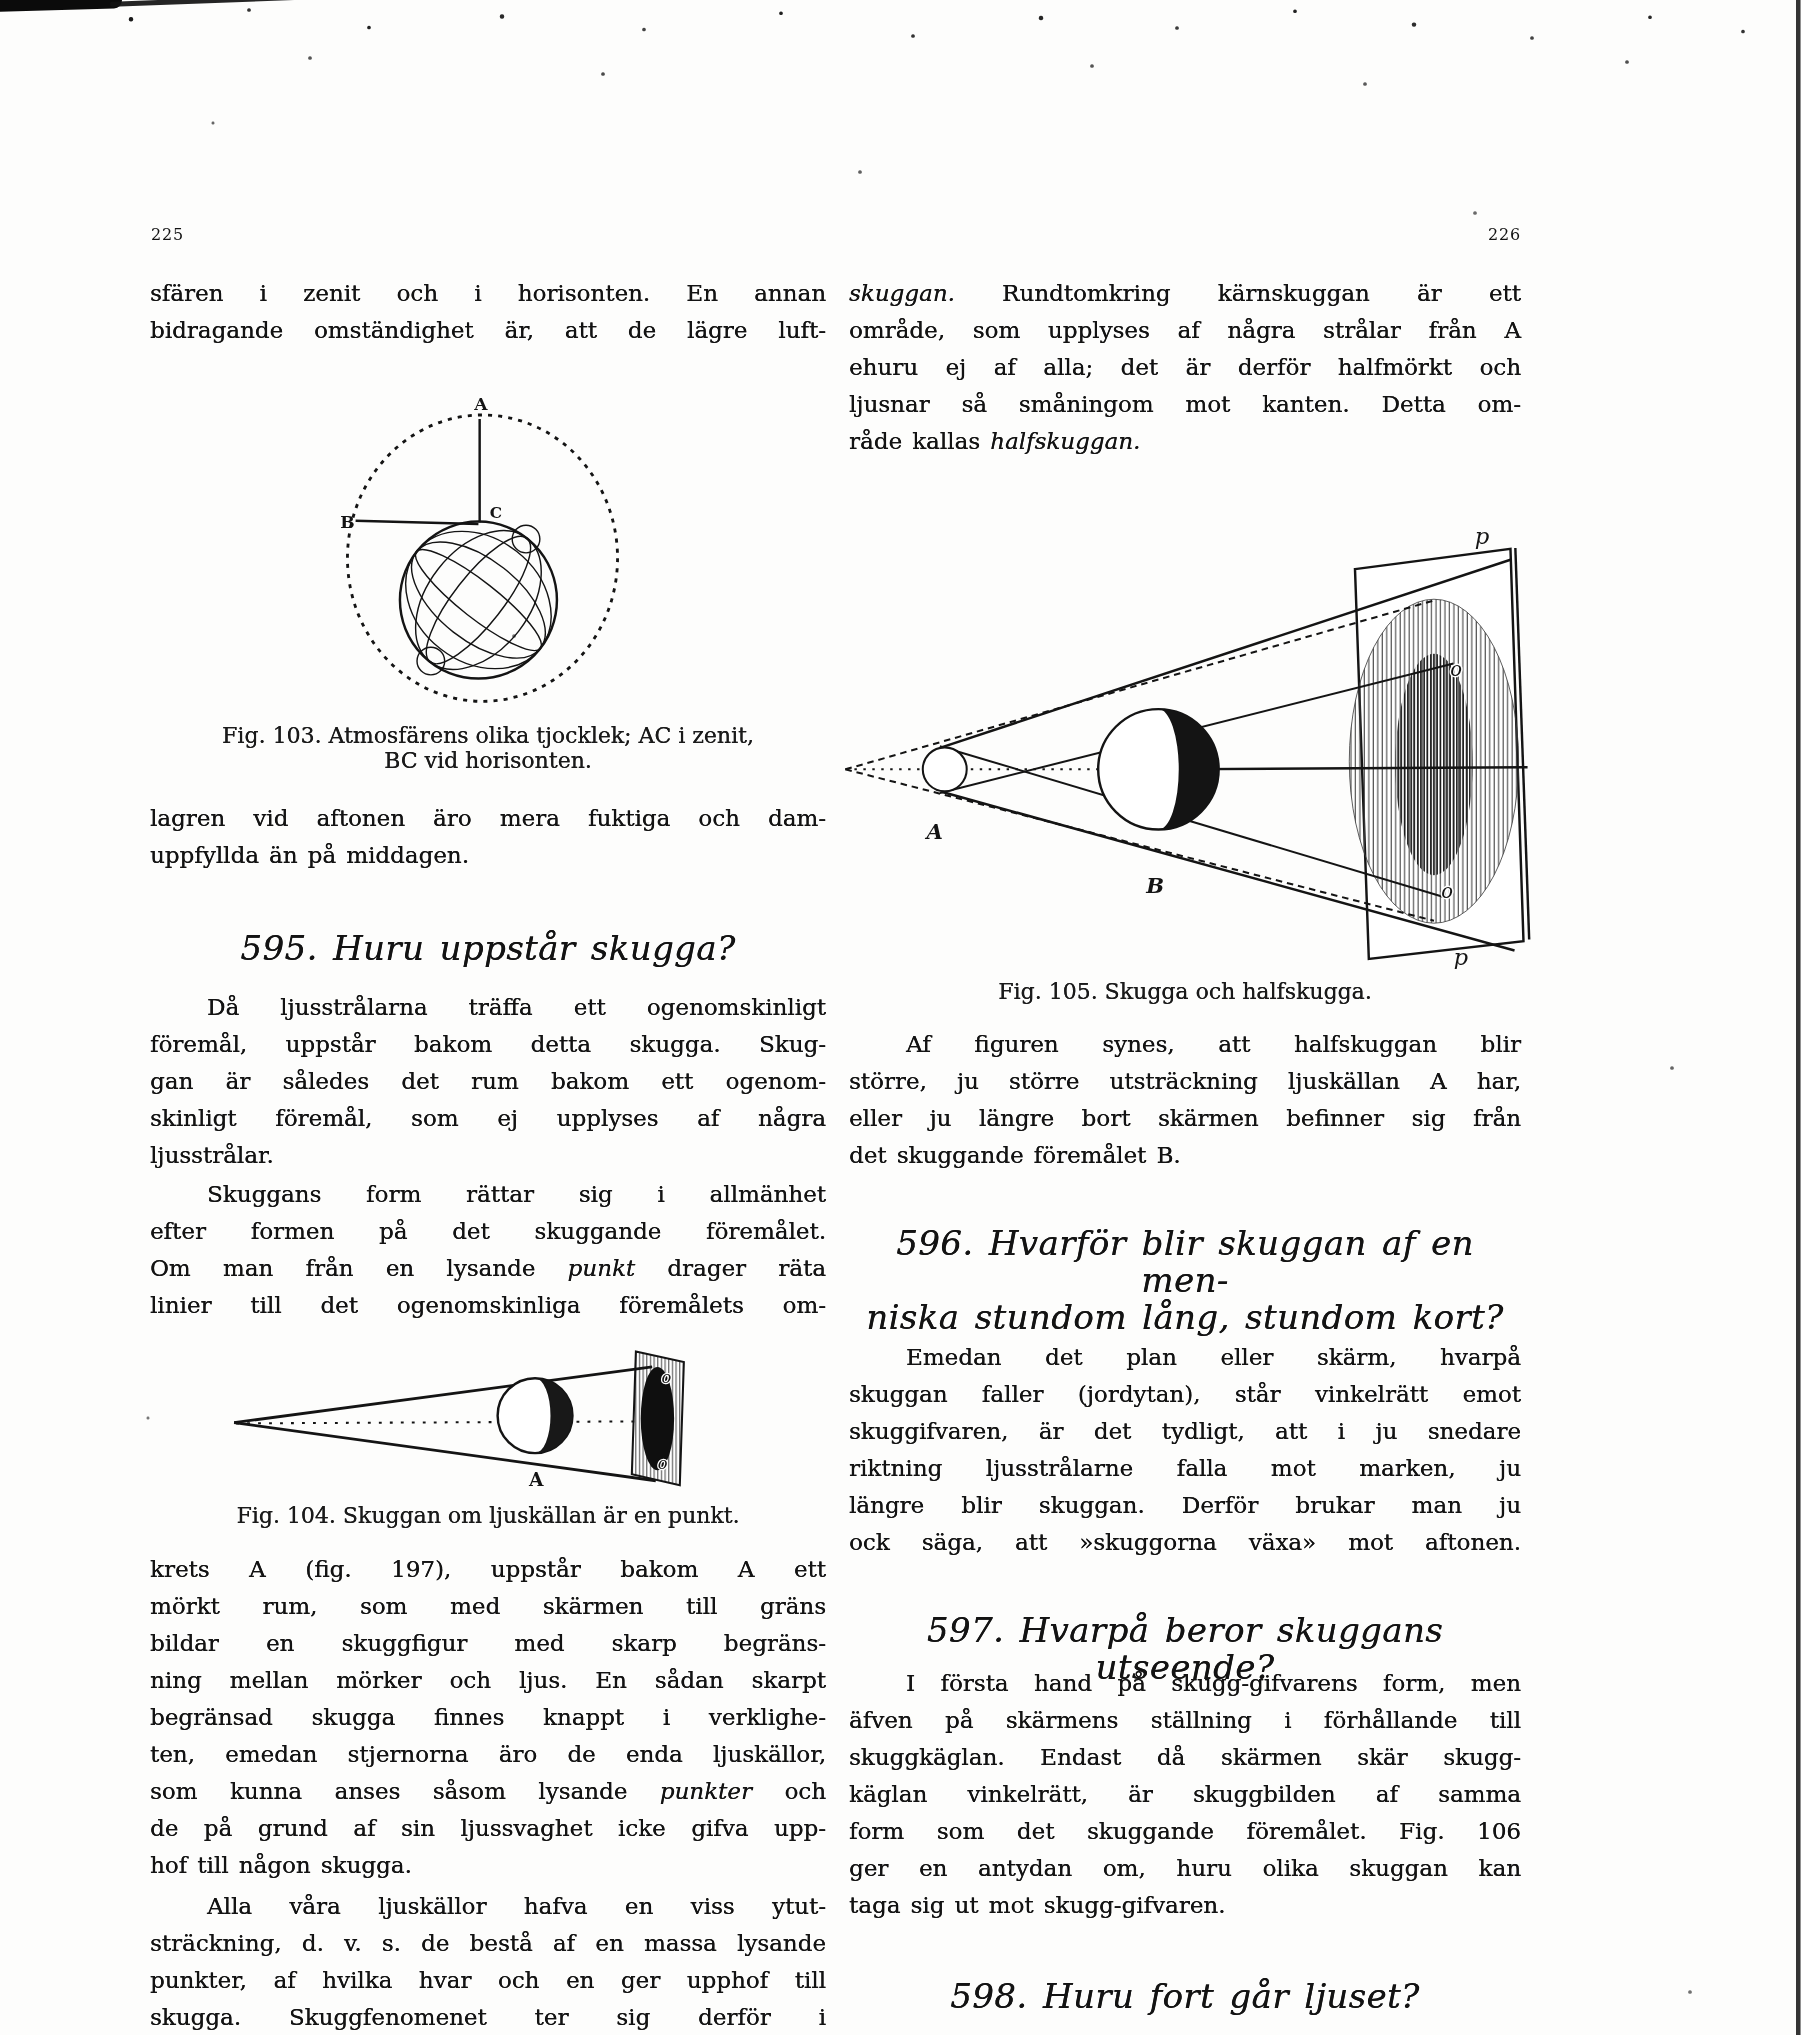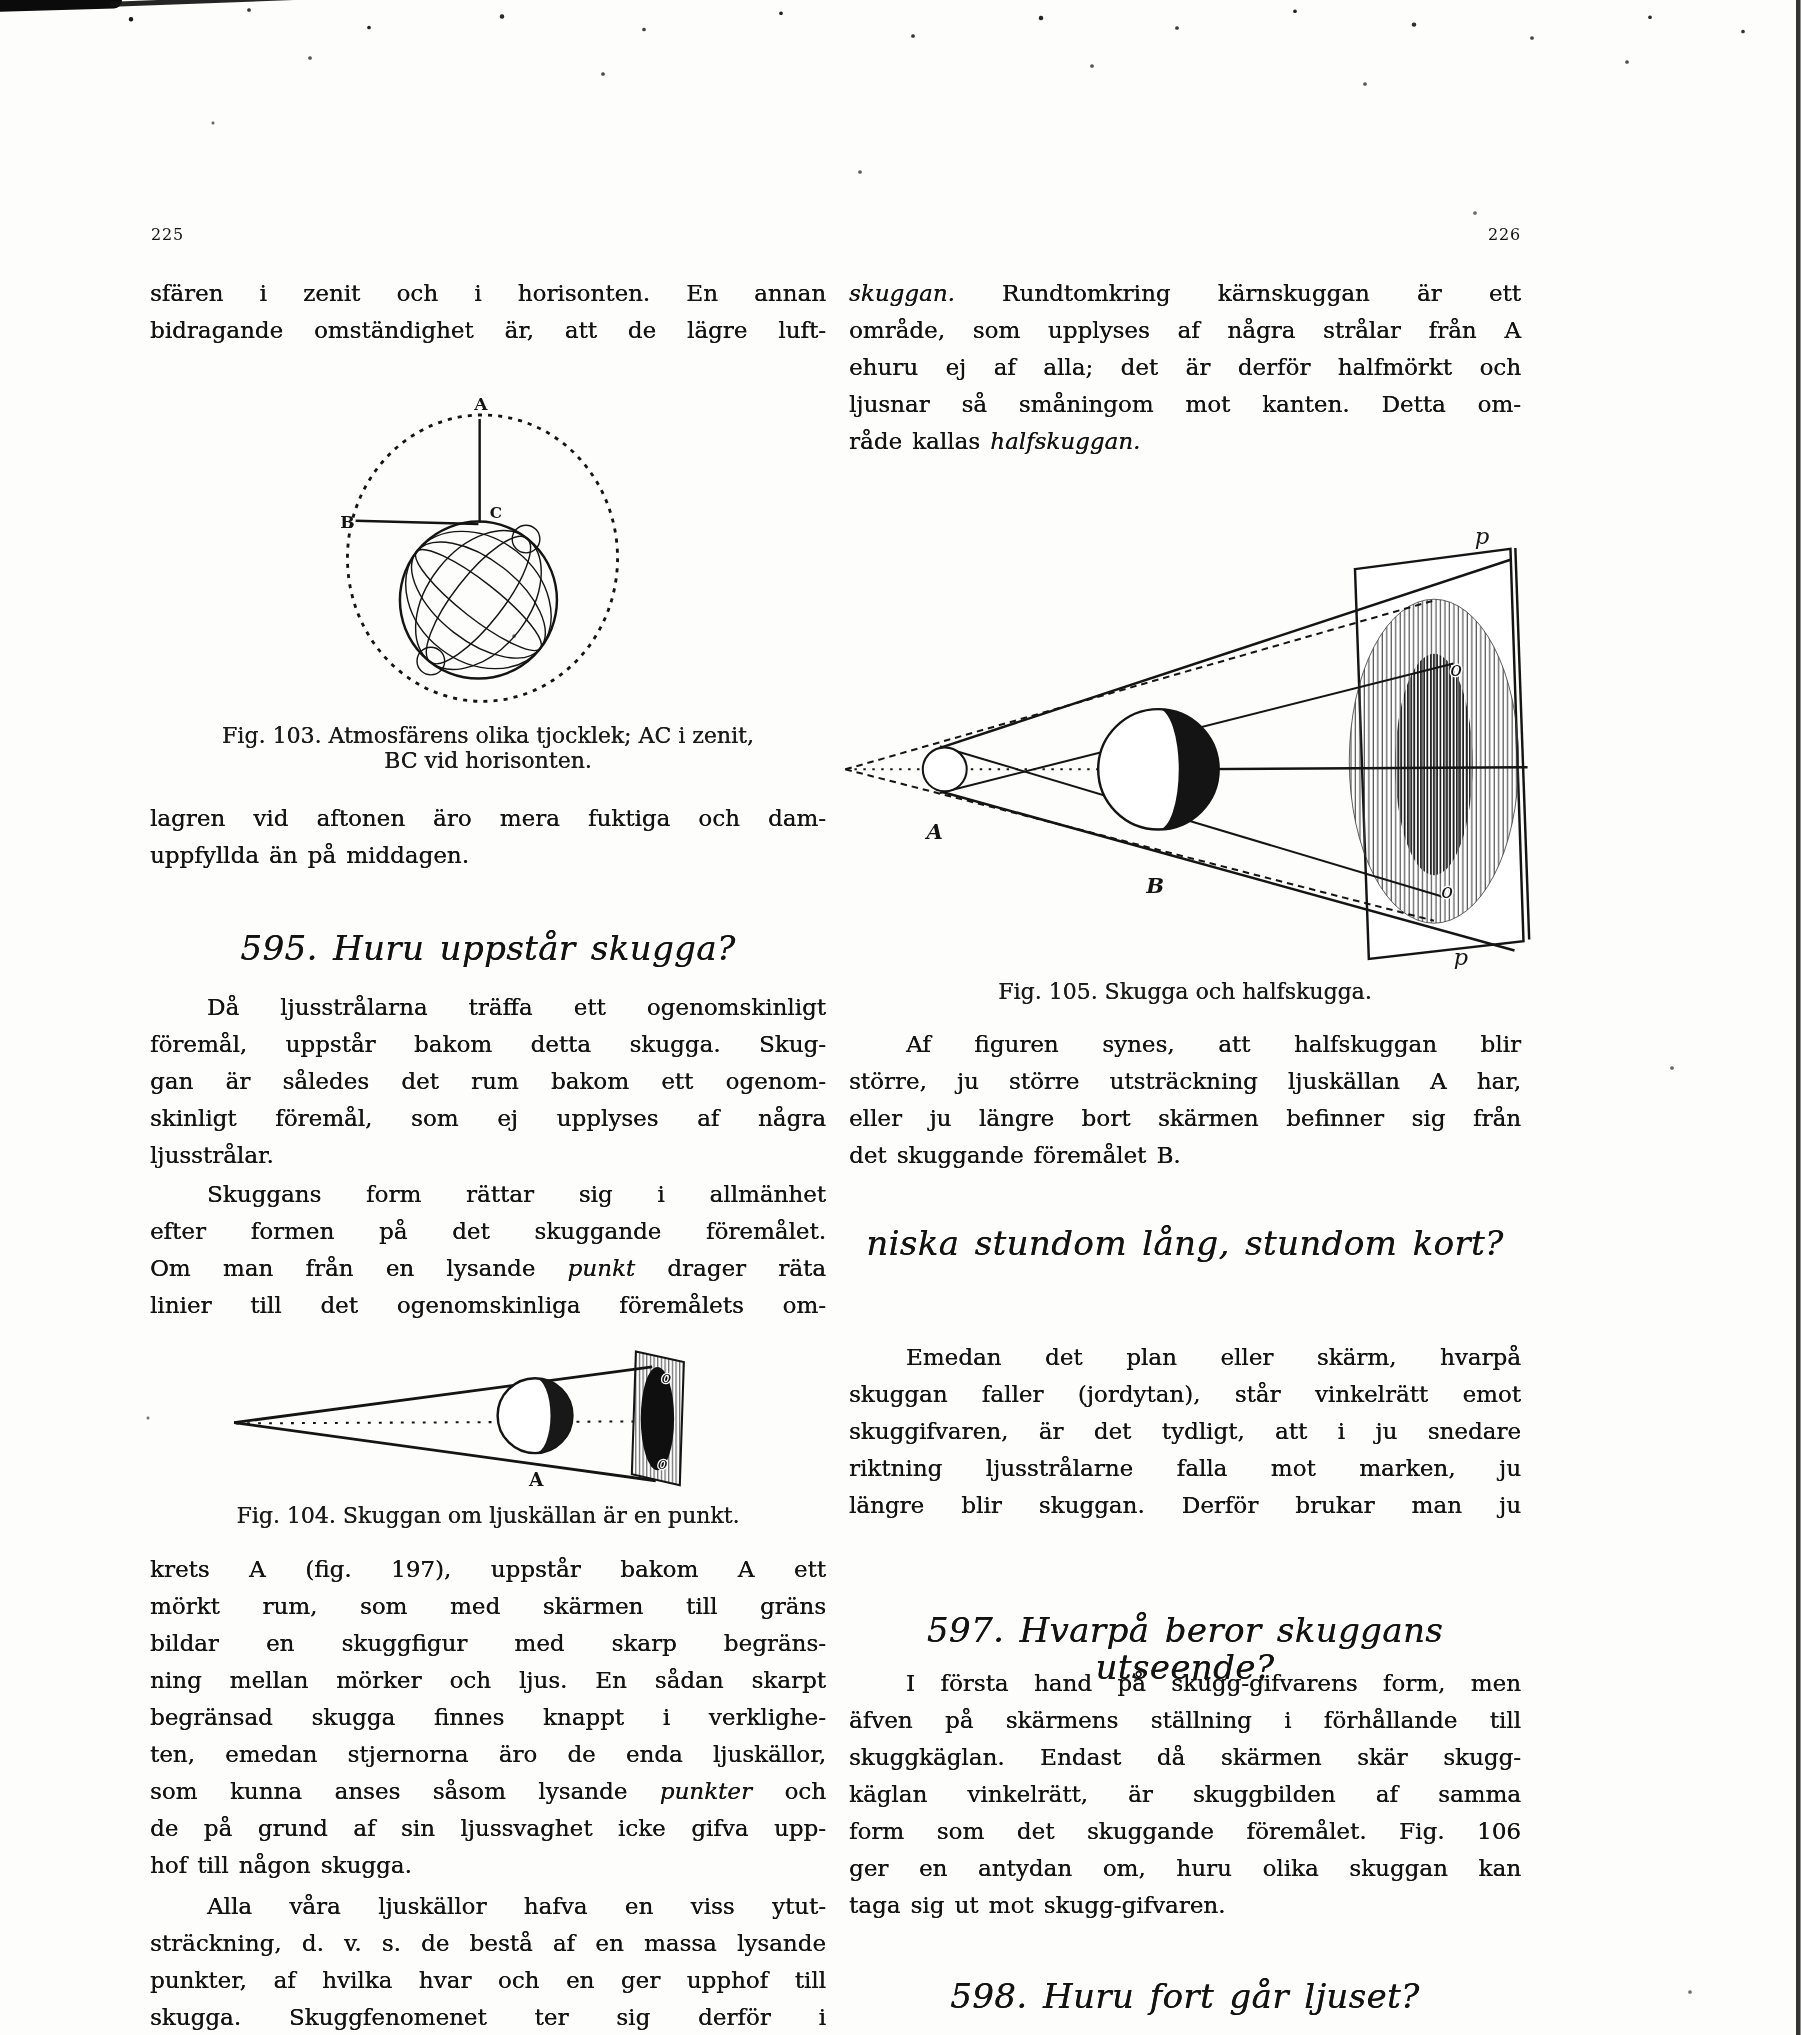--- a/index.html
+++ b/index.html
@@ -203,29 +203,31 @@
   <div class="fig-caption" style="left:849px;top:979px;width:672px;">Fig. 105.  Skugga och halfskugga.</div>
 
   <div class="par" style="left:849px;top:1026px;width:672px;">
       <div class="tline ind">Af figuren synes, att halfskuggan blir</div>
       <div class="tline">större, ju större utsträckning ljuskällan A har,</div>
       <div class="tline">eller ju längre bort skärmen befinner sig från</div>
       <div class="tline last">det skuggande föremålet B.</div>
     </div>
 
   <div class="heading" style="left:849px;top:1225px;width:672px;">
+    <div>596.  Hvarför blir skuggan af en men-</div>
     <div>niska stundom lång, stundom kort?</div>
   </div>
 
   <div class="par" style="left:849px;top:1339px;width:672px;">
       <div class="tline ind">Emedan det plan eller skärm, hvarpå</div>
       <div class="tline">skuggan faller (jordytan), står vinkelrätt emot</div>
       <div class="tline">skuggifvaren, är det tydligt, att i ju snedare</div>
       <div class="tline">riktning ljusstrålarne falla mot marken, ju</div>
       <div class="tline">längre blir skuggan.  Derför brukar man ju</div>
+      <div class="tline">ock säga, att »skuggorna växa» mot aftonen.</div>
     </div>
 
   <div class="heading" style="left:849px;top:1612px;width:672px;">597.  Hvarpå beror skuggans utseende?</div>
 
   <div class="par" style="left:849px;top:1665px;width:672px;">
       <div class="tline ind">I första hand på skugg-gifvarens form, men</div>
       <div class="tline">äfven på skärmens ställning i förhållande till</div>
       <div class="tline">skuggkäglan.  Endast då skärmen skär skugg-</div>
       <div class="tline">käglan vinkelrätt, är skuggbilden af samma</div>
       <div class="tline">form som det skuggande föremålet.  Fig. 106</div>

